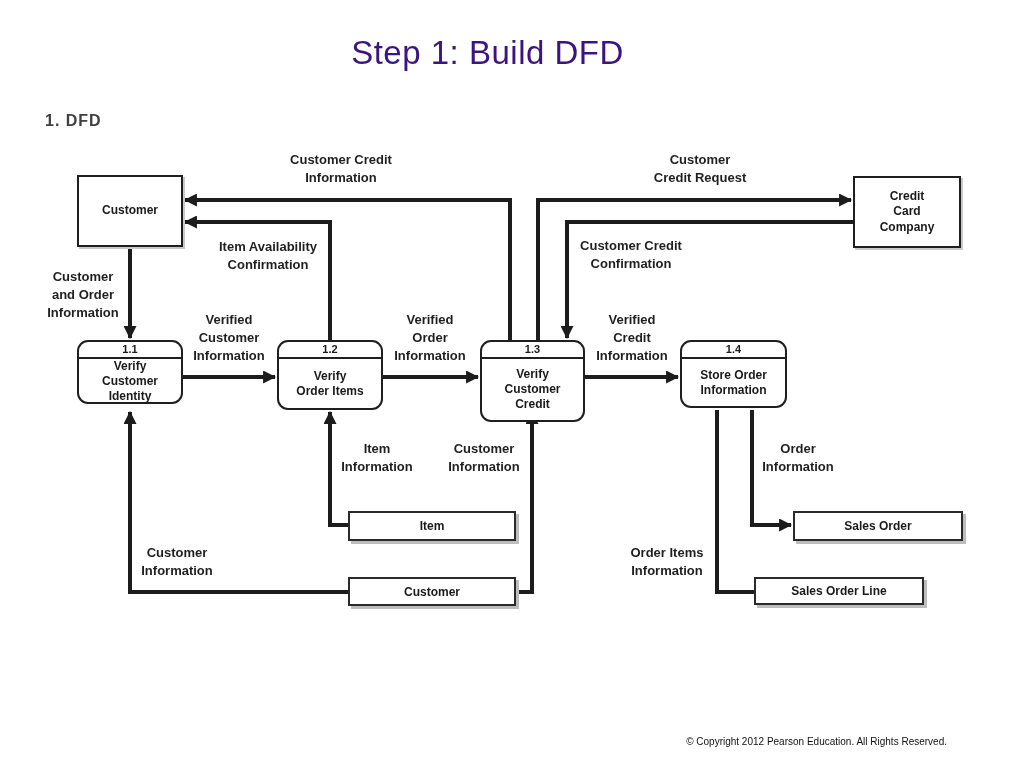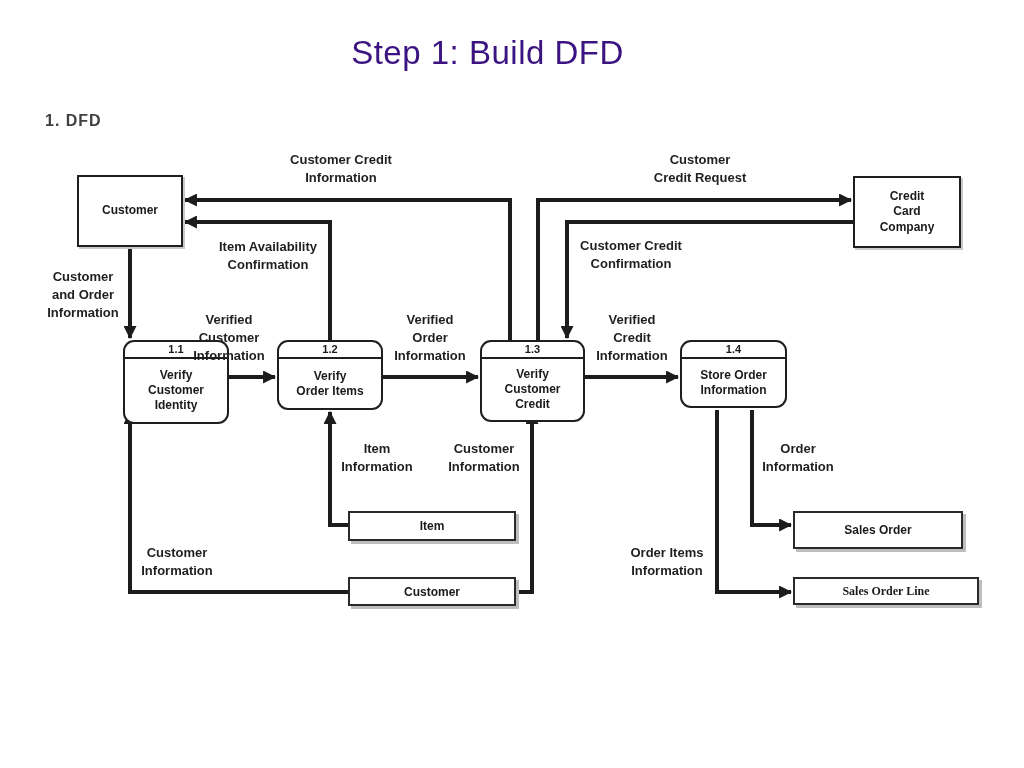--- a/index.html
+++ b/index.html
@@ -69,21 +69,21 @@
       <path d="M717,410 L717,592 L791,592" marker-end="url(#arrowhead)"></path>
     </g>
   </svg>
 
   <div class="node entity" style="left:77px; top:175px; width:106px; height:72px;">Customer</div>
 
   <div class="node entity" style="left:853px; top:176px; width:108px; height:72px;">Credit
 Card
 Company</div>
 
-  <div class="node process" style="left:77px; top:340px; width:106px; height:84px;margin-left:46px;">
+  <div class="node process" style="left:77px; top:340px; width:106px; height:64px;">
     <div class="process-number">1.1</div>
     <div class="process-label">Verify
 Customer
 Identity</div>
   </div>
 
   <div class="node process" style="left:277px; top:340px; width:106px; height:70px;">
     <div class="process-number">1.2</div>
     <div class="process-label">Verify
 Order Items</div>
@@ -99,23 +99,23 @@
   <div class="node process" style="left:680px; top:340px; width:107px; height:68px;justify-content:center;">
     <div class="process-number">1.4</div>
     <div class="process-label">Store Order
 Information</div>
   </div>
 
   <div class="node store" style="left:348px; top:511px; width:168px; height:30px;">Item</div>
 
   <div class="node store" style="left:348px; top:577px; width:168px; height:29px;">Customer</div>
 
-  <div class="node store" style="left:793px; top:511px; width:170px; height:38px;">Sales Order</div>
+  <div class="node store" style="left:793px; top:511px; width:170px; height:30px;">Sales Order</div>
 
-  <div class="node store" style="left:793px; top:577px; width:186px; height:28px;font-family:Liberation Serif, serif;">Sales Order Line</div>
+  <div class="node store" style="left:754px; top:577px; width:170px; height:28px;">Sales Order Line</div>
 
   <div class="flow-label" style="left:27px; top:268px; width:112px;">Customer
 and Order
 Information</div>
   <div class="flow-label" style="left:181px; top:311px; width:96px;">Verified
 Customer
 Information</div>
   <div class="flow-label" style="left:382px; top:311px; width:96px;">Verified
 Order
 Information</div>
@@ -134,14 +134,15 @@
 Information</div>
   <div class="flow-label" style="left:327px; top:440px; width:100px;">Item
 Information</div>
   <div class="flow-label" style="left:434px; top:440px; width:100px;">Customer
 Information</div>
   <div class="flow-label" style="left:748px; top:440px; width:100px;">Order
 Information</div>
   <div class="flow-label" style="left:612px; top:544px; width:110px;">Order Items
 Information</div>
 
+  <div class="copyright">© Copyright 2012 Pearson Education. All Rights Reserved.</div>
 
 </div>
 
 </body></html>

